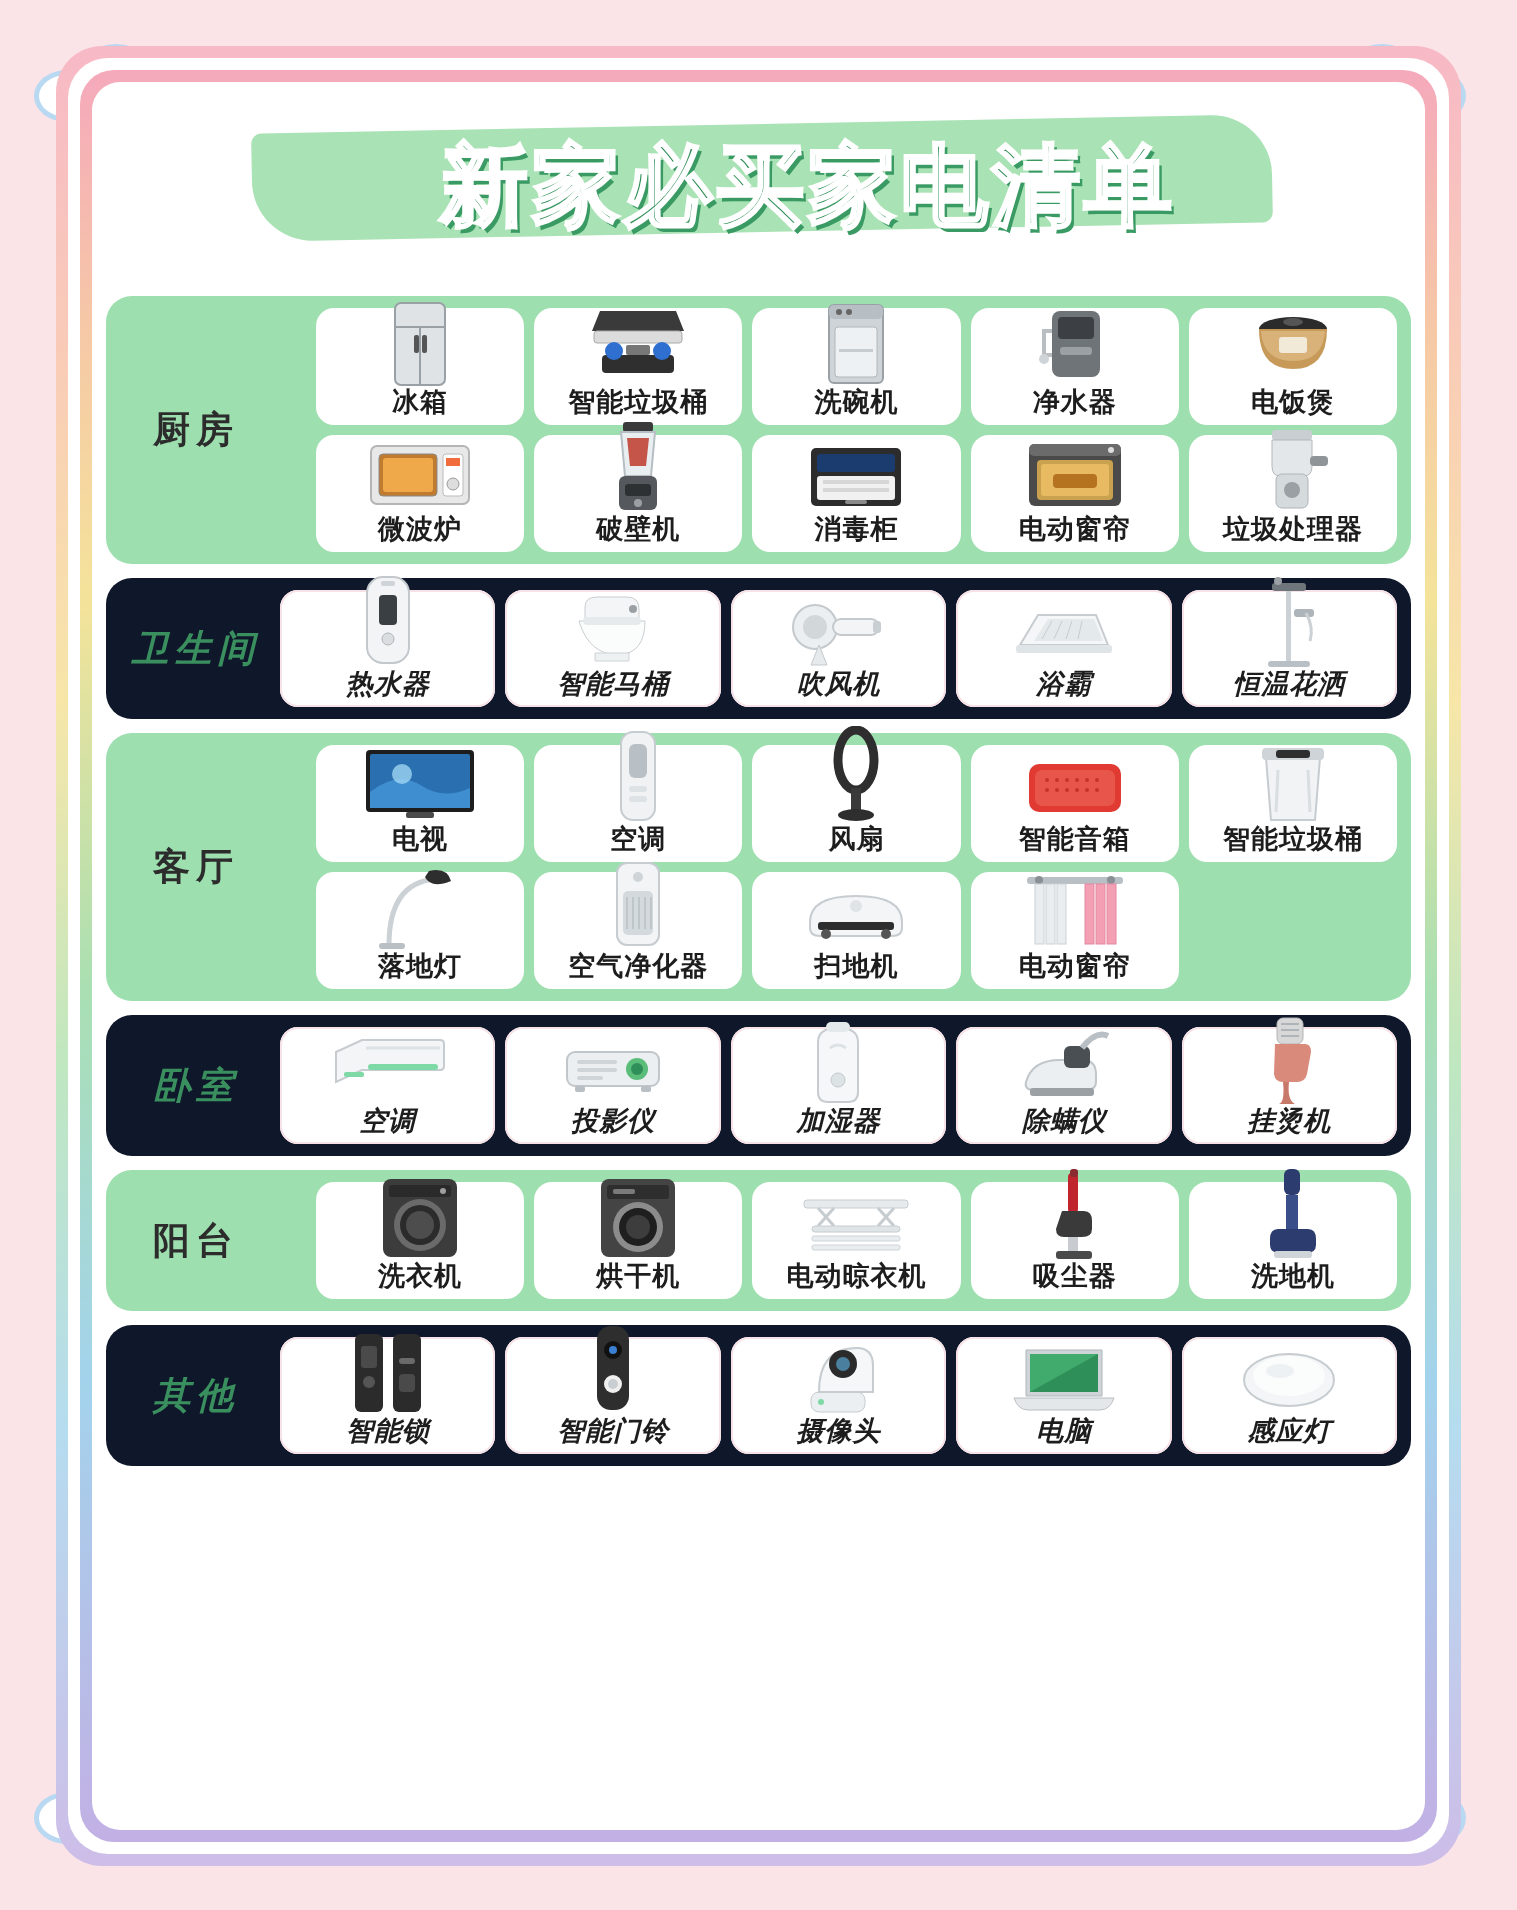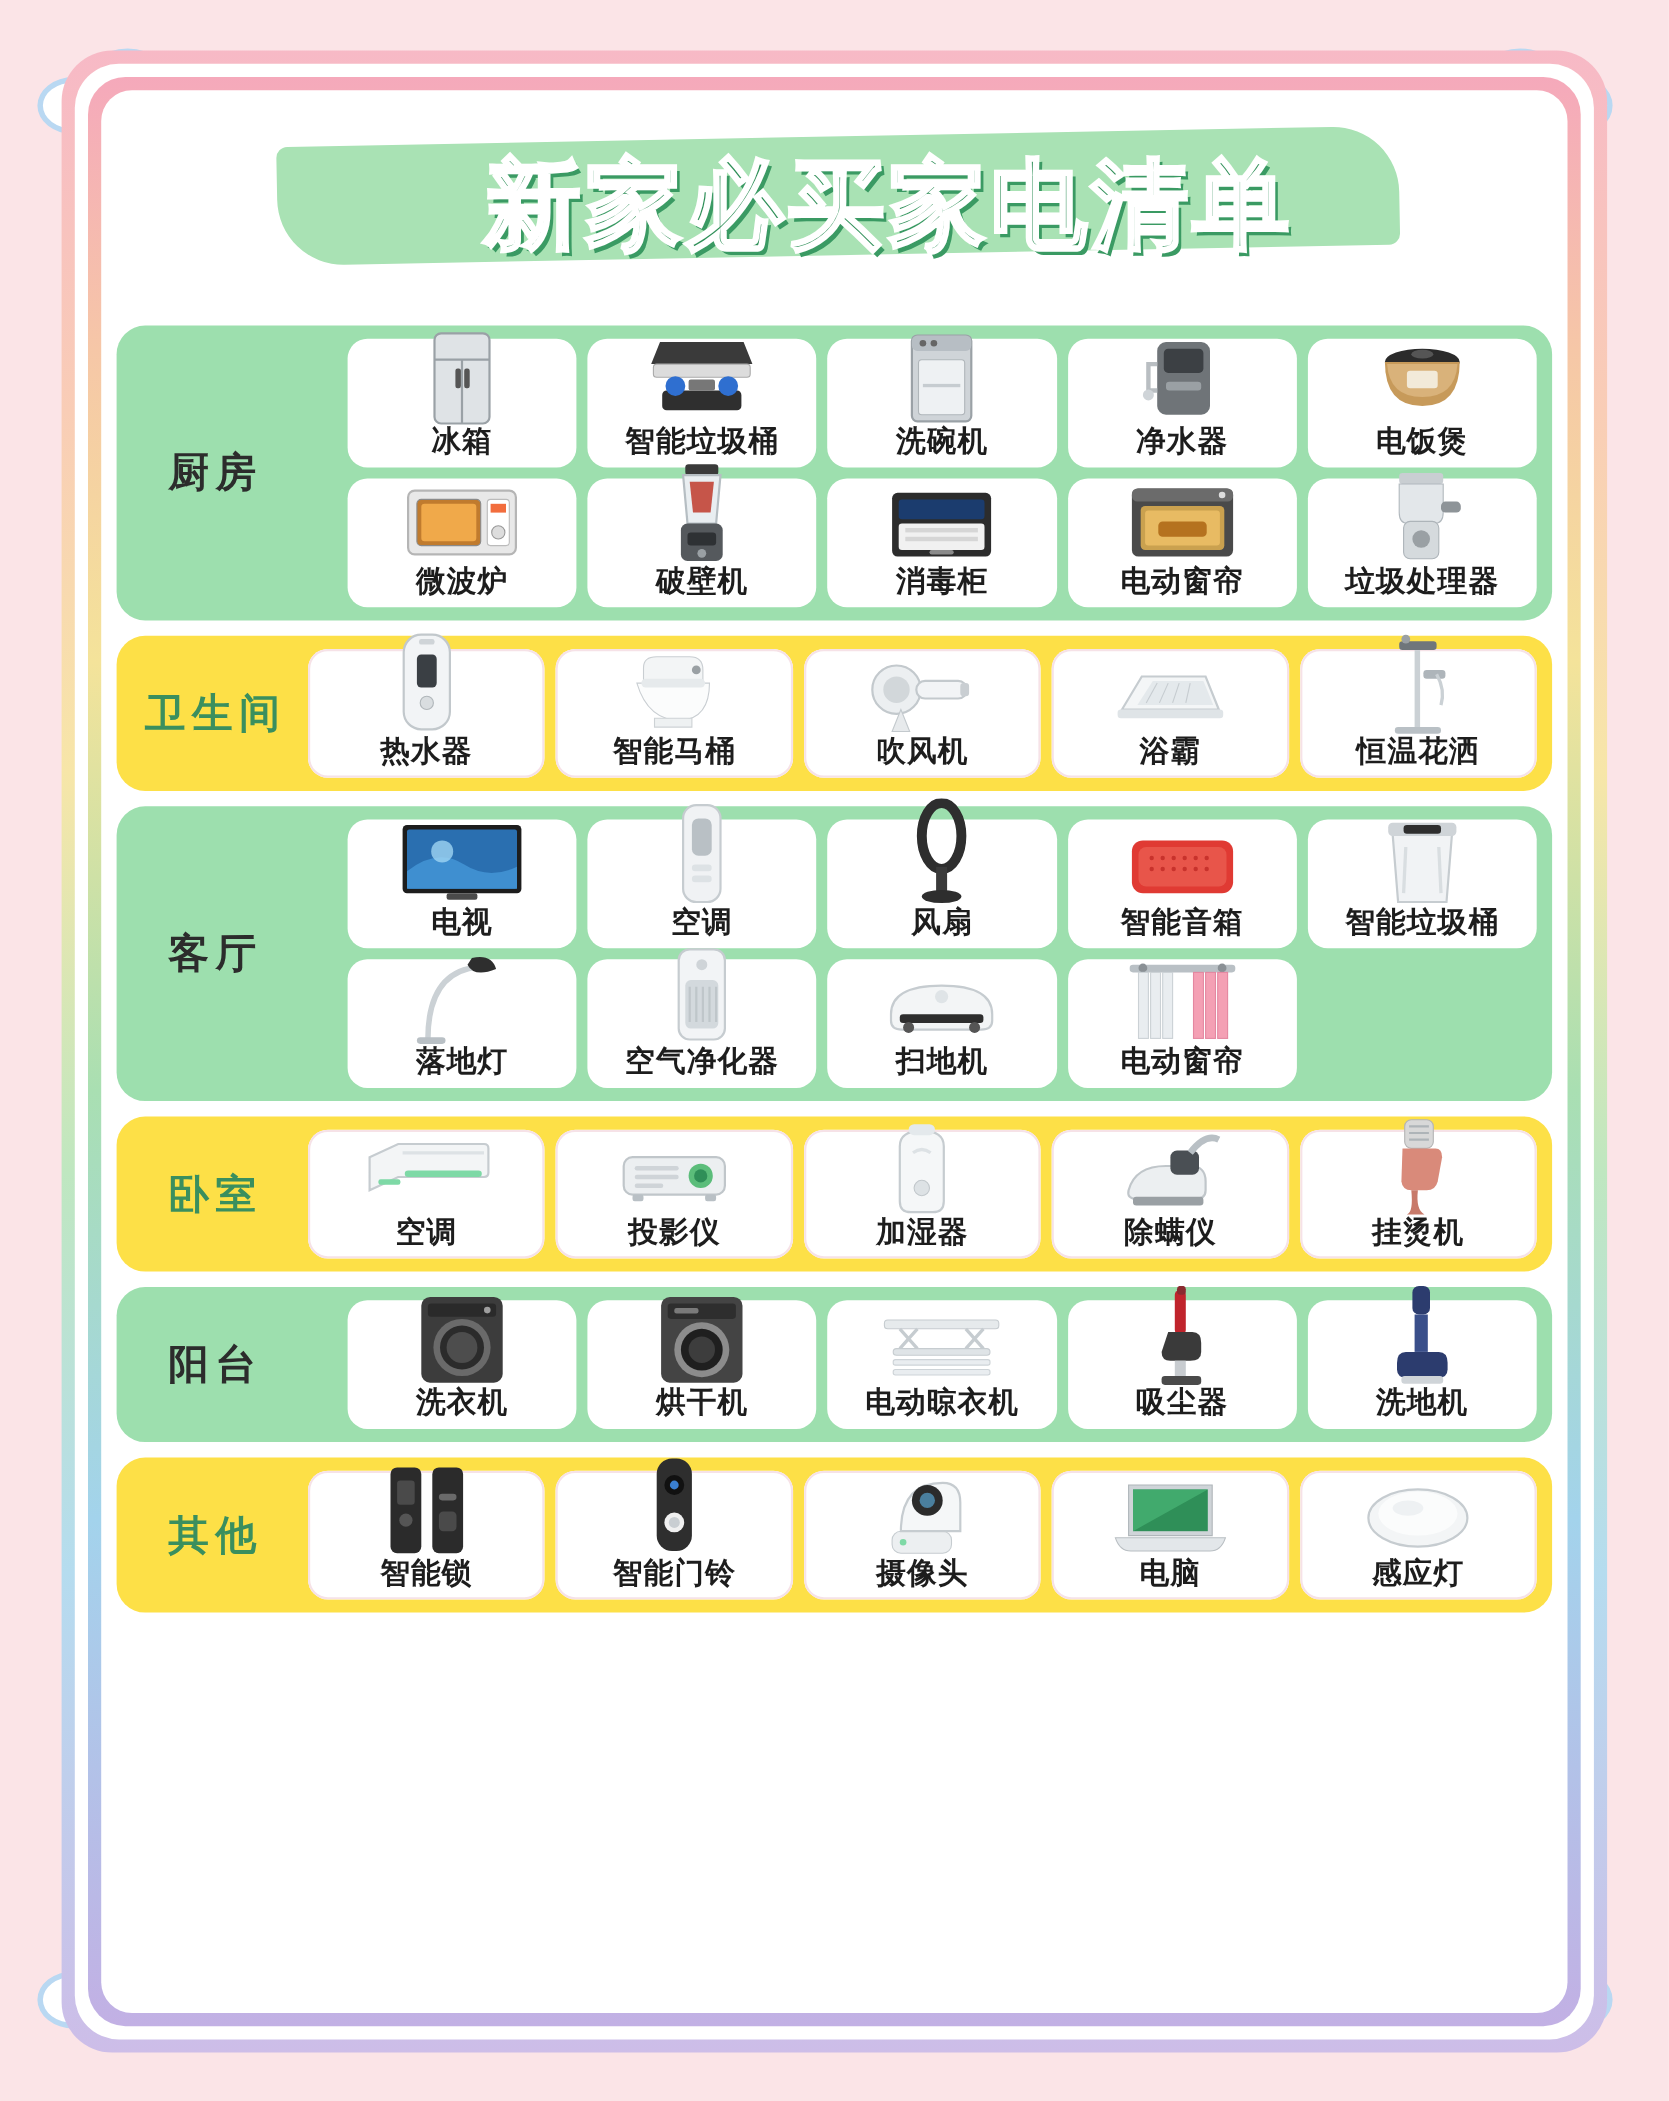--- a/index.html
+++ b/index.html
@@ -89,21 +89,21 @@
     width: 1305px;
   }
   .section {
     display: flex;
     align-items: center;
     border-radius: 26px;
     margin-bottom: 14px;
     padding: 12px 14px 12px 6px;
   }
   .section.green { background: #9ddfae; gap: 36px; }
-  .section.pink  { background: #fde047; }
+  .section.pink  { background: #0f172a; font-style: italic; }
   .sec-label {
     width: 168px;
     flex: 0 0 168px;
     text-align: center;
     font-family: "DejaVu Sans", sans-serif;
     font-size: 37px;
     font-weight: 900;
     letter-spacing: 6px;
     color: #2c2c2c;
   }

